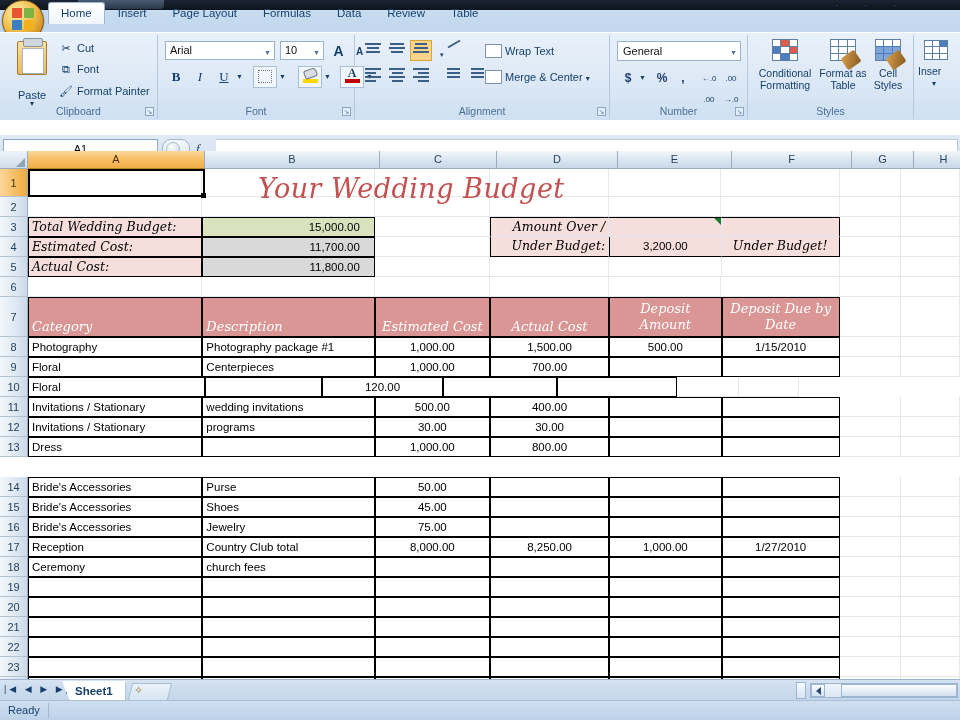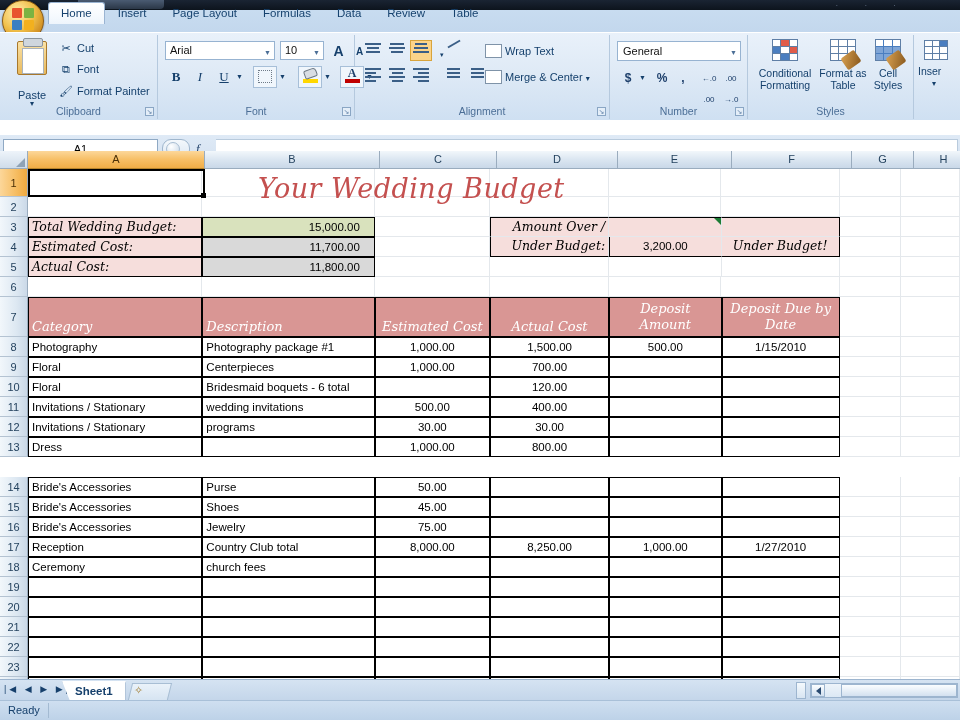--- a/index.html
+++ b/index.html
@@ -678,21 +678,20 @@
           <div class="cell bd ctr" style="width: 117px; height: 20px; line-height: 18px;">1,000.00</div>
           <div class="cell bd ctr" style="width: 121px; height: 20px; line-height: 18px;">700.00</div>
           <div class="cell bd ctr" style="width: 114px; height: 20px; line-height: 18px;"></div>
           <div class="cell bd ctr" style="width: 120px; height: 20px; line-height: 18px;"></div>
           <div class="cell" style="width: 62px; height: 20px;"></div>
           <div class="cell" style="width: 60px; height: 20px;"></div>
         </div>
         <div class="rowline" style="height: 20px;">
           <div class="rhcell" style="line-height: 20px;">10</div>
           <div class="cell bd " style="width: 177px; height: 20px; line-height: 18px;">Floral</div>
-          <div class="cell bd " style="width: 175px; height: 20px; line-height: 18px;">Bridesmaid boquets - 6 total</div>
           <div class="cell bd ctr" style="width: 117px; height: 20px; line-height: 18px;"></div>
           <div class="cell bd ctr" style="width: 121px; height: 20px; line-height: 18px;">120.00</div>
           <div class="cell bd ctr" style="width: 114px; height: 20px; line-height: 18px;"></div>
           <div class="cell bd ctr" style="width: 120px; height: 20px; line-height: 18px;"></div>
           <div class="cell" style="width: 62px; height: 20px;"></div>
           <div class="cell" style="width: 60px; height: 20px;"></div>
         </div>
         <div class="rowline" style="height: 20px;">
           <div class="rhcell" style="line-height: 20px;">11</div>
           <div class="cell bd " style="width: 177px; height: 20px; line-height: 18px;">Invitations / Stationary</div>

